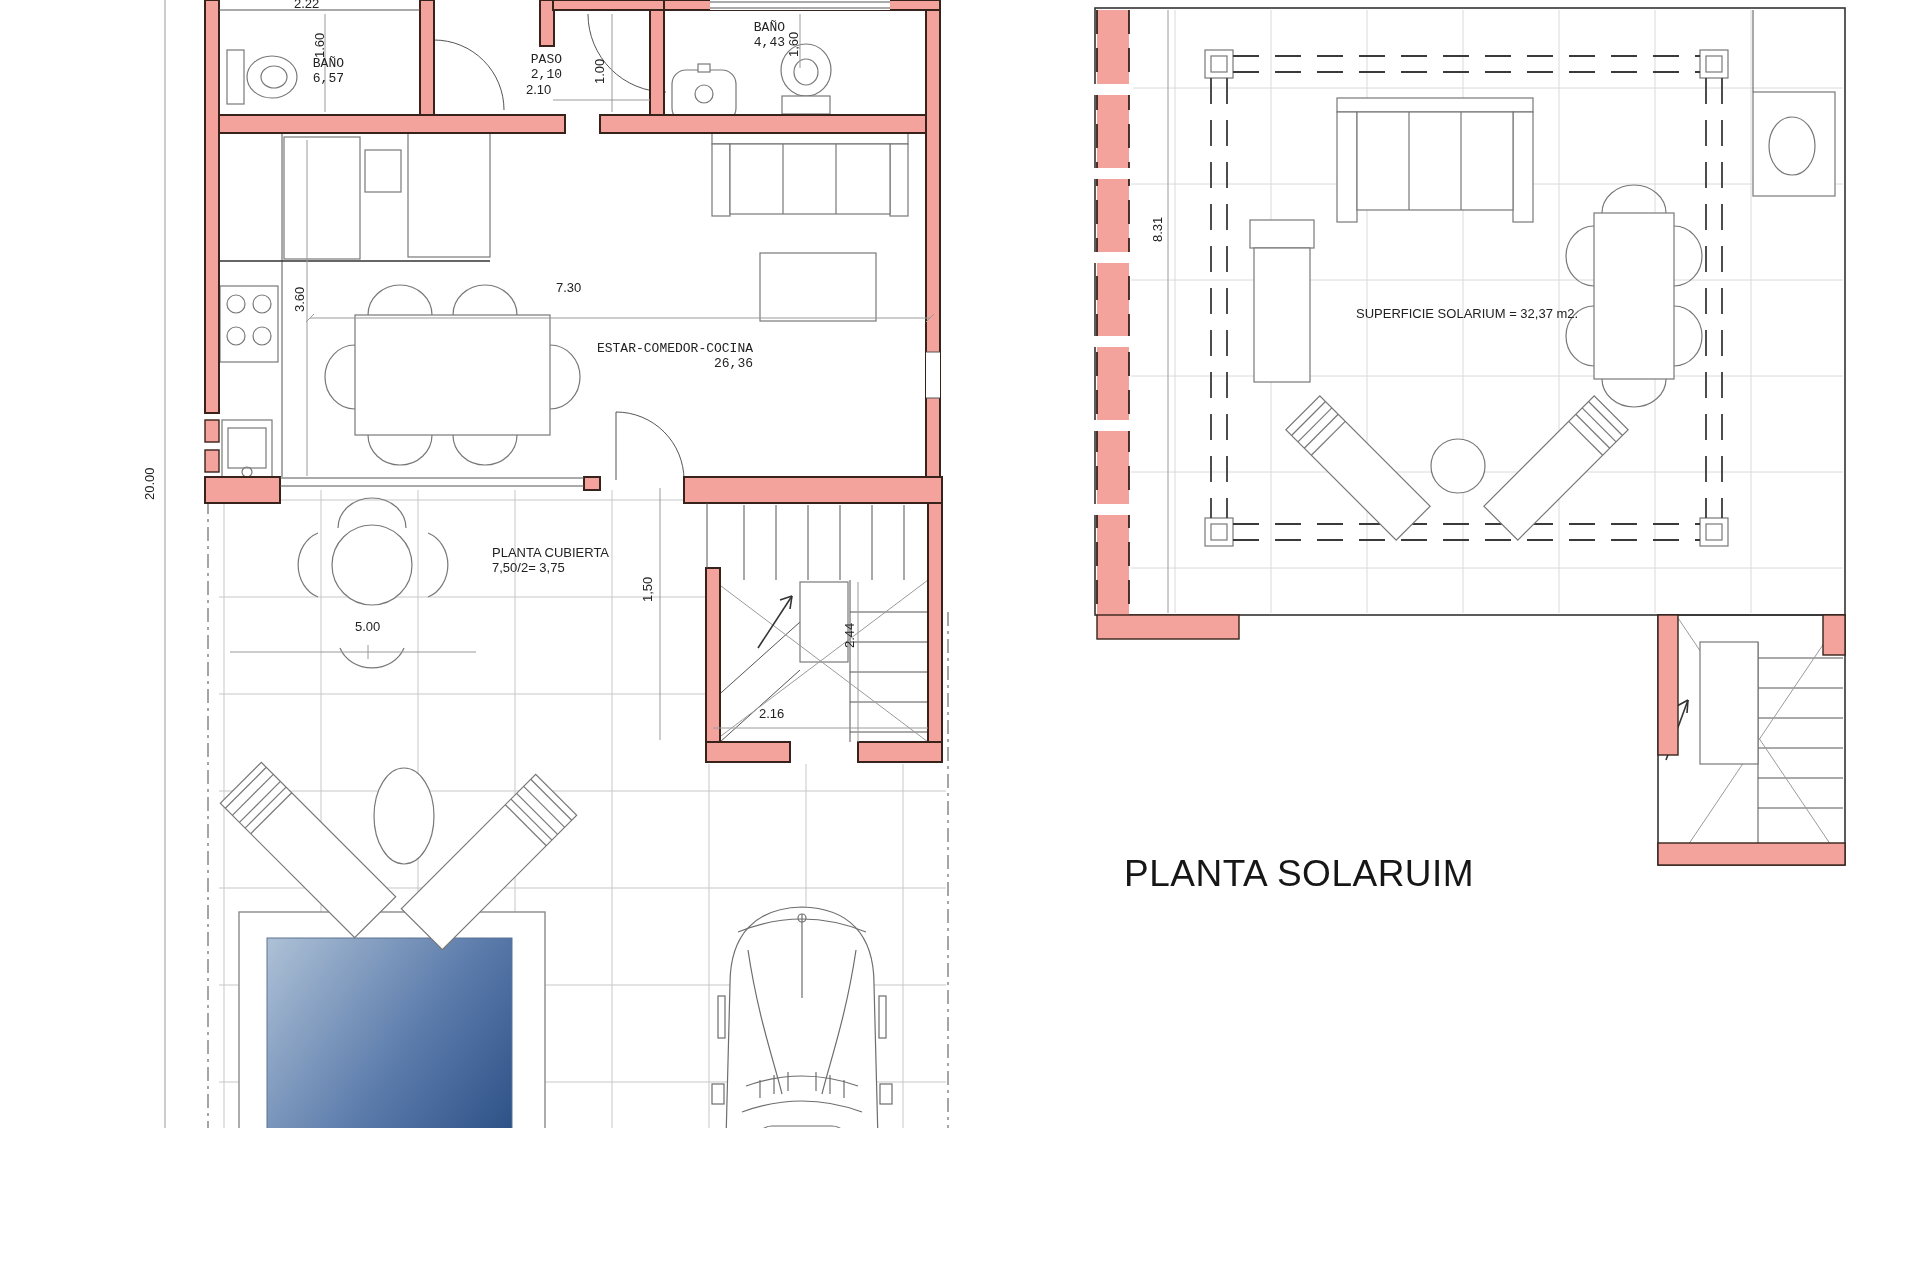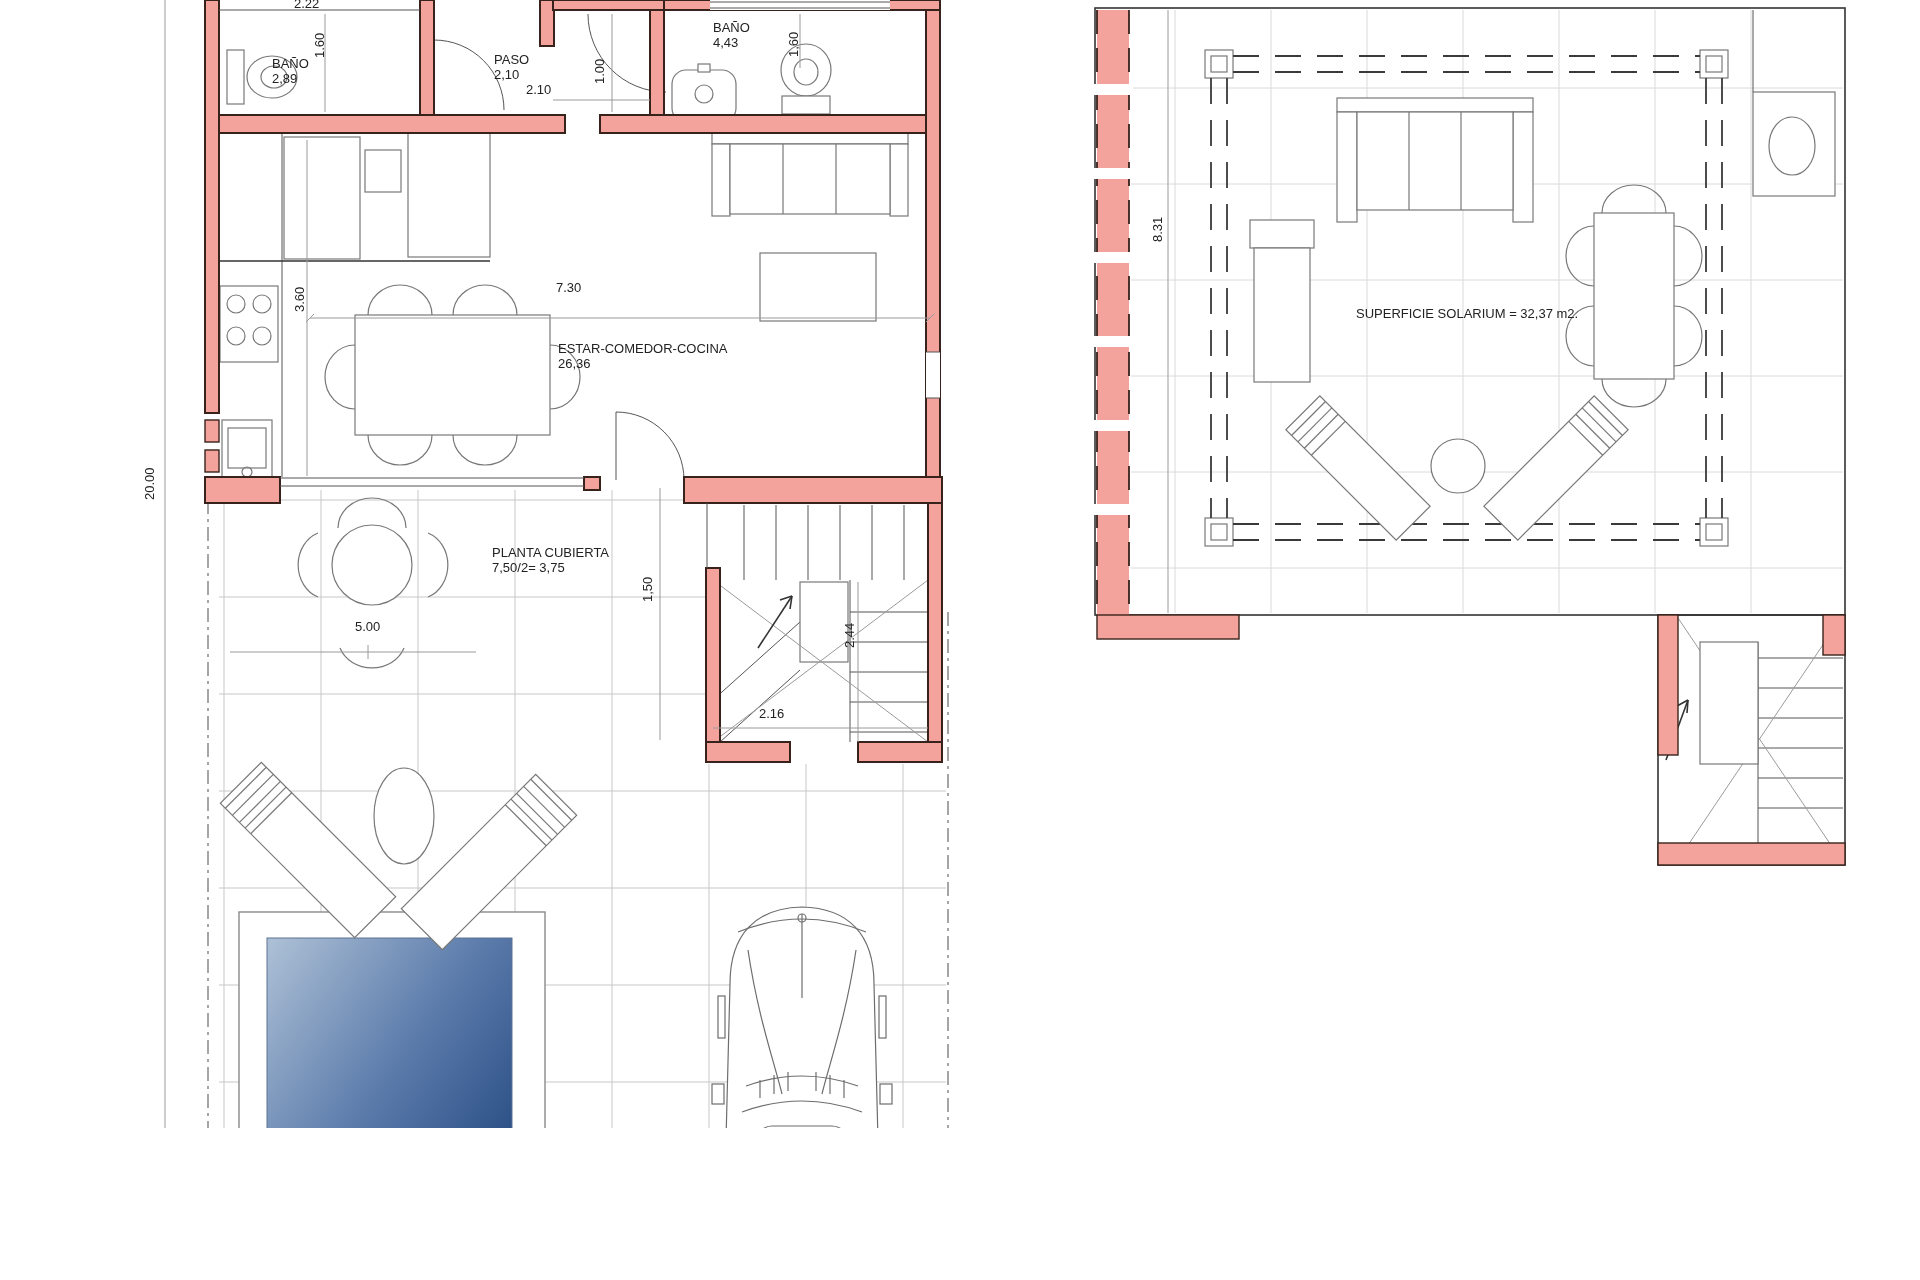--- a/index.html
+++ b/index.html
@@ -1,20 +1,20 @@
 <!DOCTYPE html>
 <html><head>
 <meta charset="utf-8">
 <style>
   html,body{margin:0;padding:0;background:#fff;}
   #stage{position:relative;width:1920px;height:1128px;background:#fff;overflow:hidden;
          font-family:"Liberation Sans",sans-serif;}
   #plan-svg{position:absolute;left:0;top:0;}
   .lbl{position:absolute;font:13px/1.18 "Liberation Sans",sans-serif;color:#222;white-space:nowrap;}
-  .c{text-align:left;}
+  .c{text-align:right;font-family:Liberation Mono, monospace;}
   .c span{display:block;}
   .v{transform:rotate(-90deg);transform-origin:0 0;}
   .title{font-size:37px;color:#161616;letter-spacing:.5px;}
 
   
   .wall{fill:#F3A39C;stroke:#38231C;stroke-width:2;}
   .walln{fill:#F3A39C;stroke:#38231C;stroke-width:1.4;}
   .ln{stroke:#555;fill:none;stroke-width:1;}
   .ln2{stroke:#333;fill:none;stroke-width:1.6;}
   .furn{stroke:#787878;fill:#fff;stroke-width:1.2;}
@@ -388,21 +388,21 @@
     </g>
 
     <line class="dim" x1="1168" y1="10" x2="1168" y2="613"></line>
   </g>
 </svg>
 
 <div class="lbl" style="left:294px;top:-4px">2.22</div>
 <div class="lbl v" style="left:312px;top:58px">1.60</div>
 <div class="lbl c" style="left:272px;top:56px;width:72px">
   <span>BAÑO</span>
-  <span>2,89</span>
+  <span>6,57</span>
 </div>
 <div class="lbl c" style="left:494px;top:52px;width:68px">
   <span>PASO</span>
   <span>2,10</span>
 </div>
 <div class="lbl" style="left:526px;top:82px">2.10</div>
 <div class="lbl v" style="left:592px;top:84px">1.00</div>
 <div class="lbl c" style="left:713px;top:20px;width:72px">
   <span>BAÑO</span>
   <span>4,43</span>
@@ -419,14 +419,15 @@
   <span style="display:block">PLANTA CUBIERTA</span>
   <span style="display:block">7,50/2= 3,75</span>
 </div>
 <div class="lbl" style="left:355px;top:619px">5.00</div>
 <div class="lbl v" style="left:640px;top:602px">1,50</div>
 <div class="lbl v" style="left:842px;top:648px">2.44</div>
 <div class="lbl" style="left:759px;top:706px">2.16</div>
 
 <div class="lbl v" style="left:1150px;top:242px">8.31</div>
 <div class="lbl" style="left:1356px;top:306px">SUPERFICIE SOLARIUM = 32,37 m2.</div>
+<div class="lbl title" style="left:1124px;top:852px">PLANTA SOLARUIM</div>
 
 </div>
 
 </body></html>

